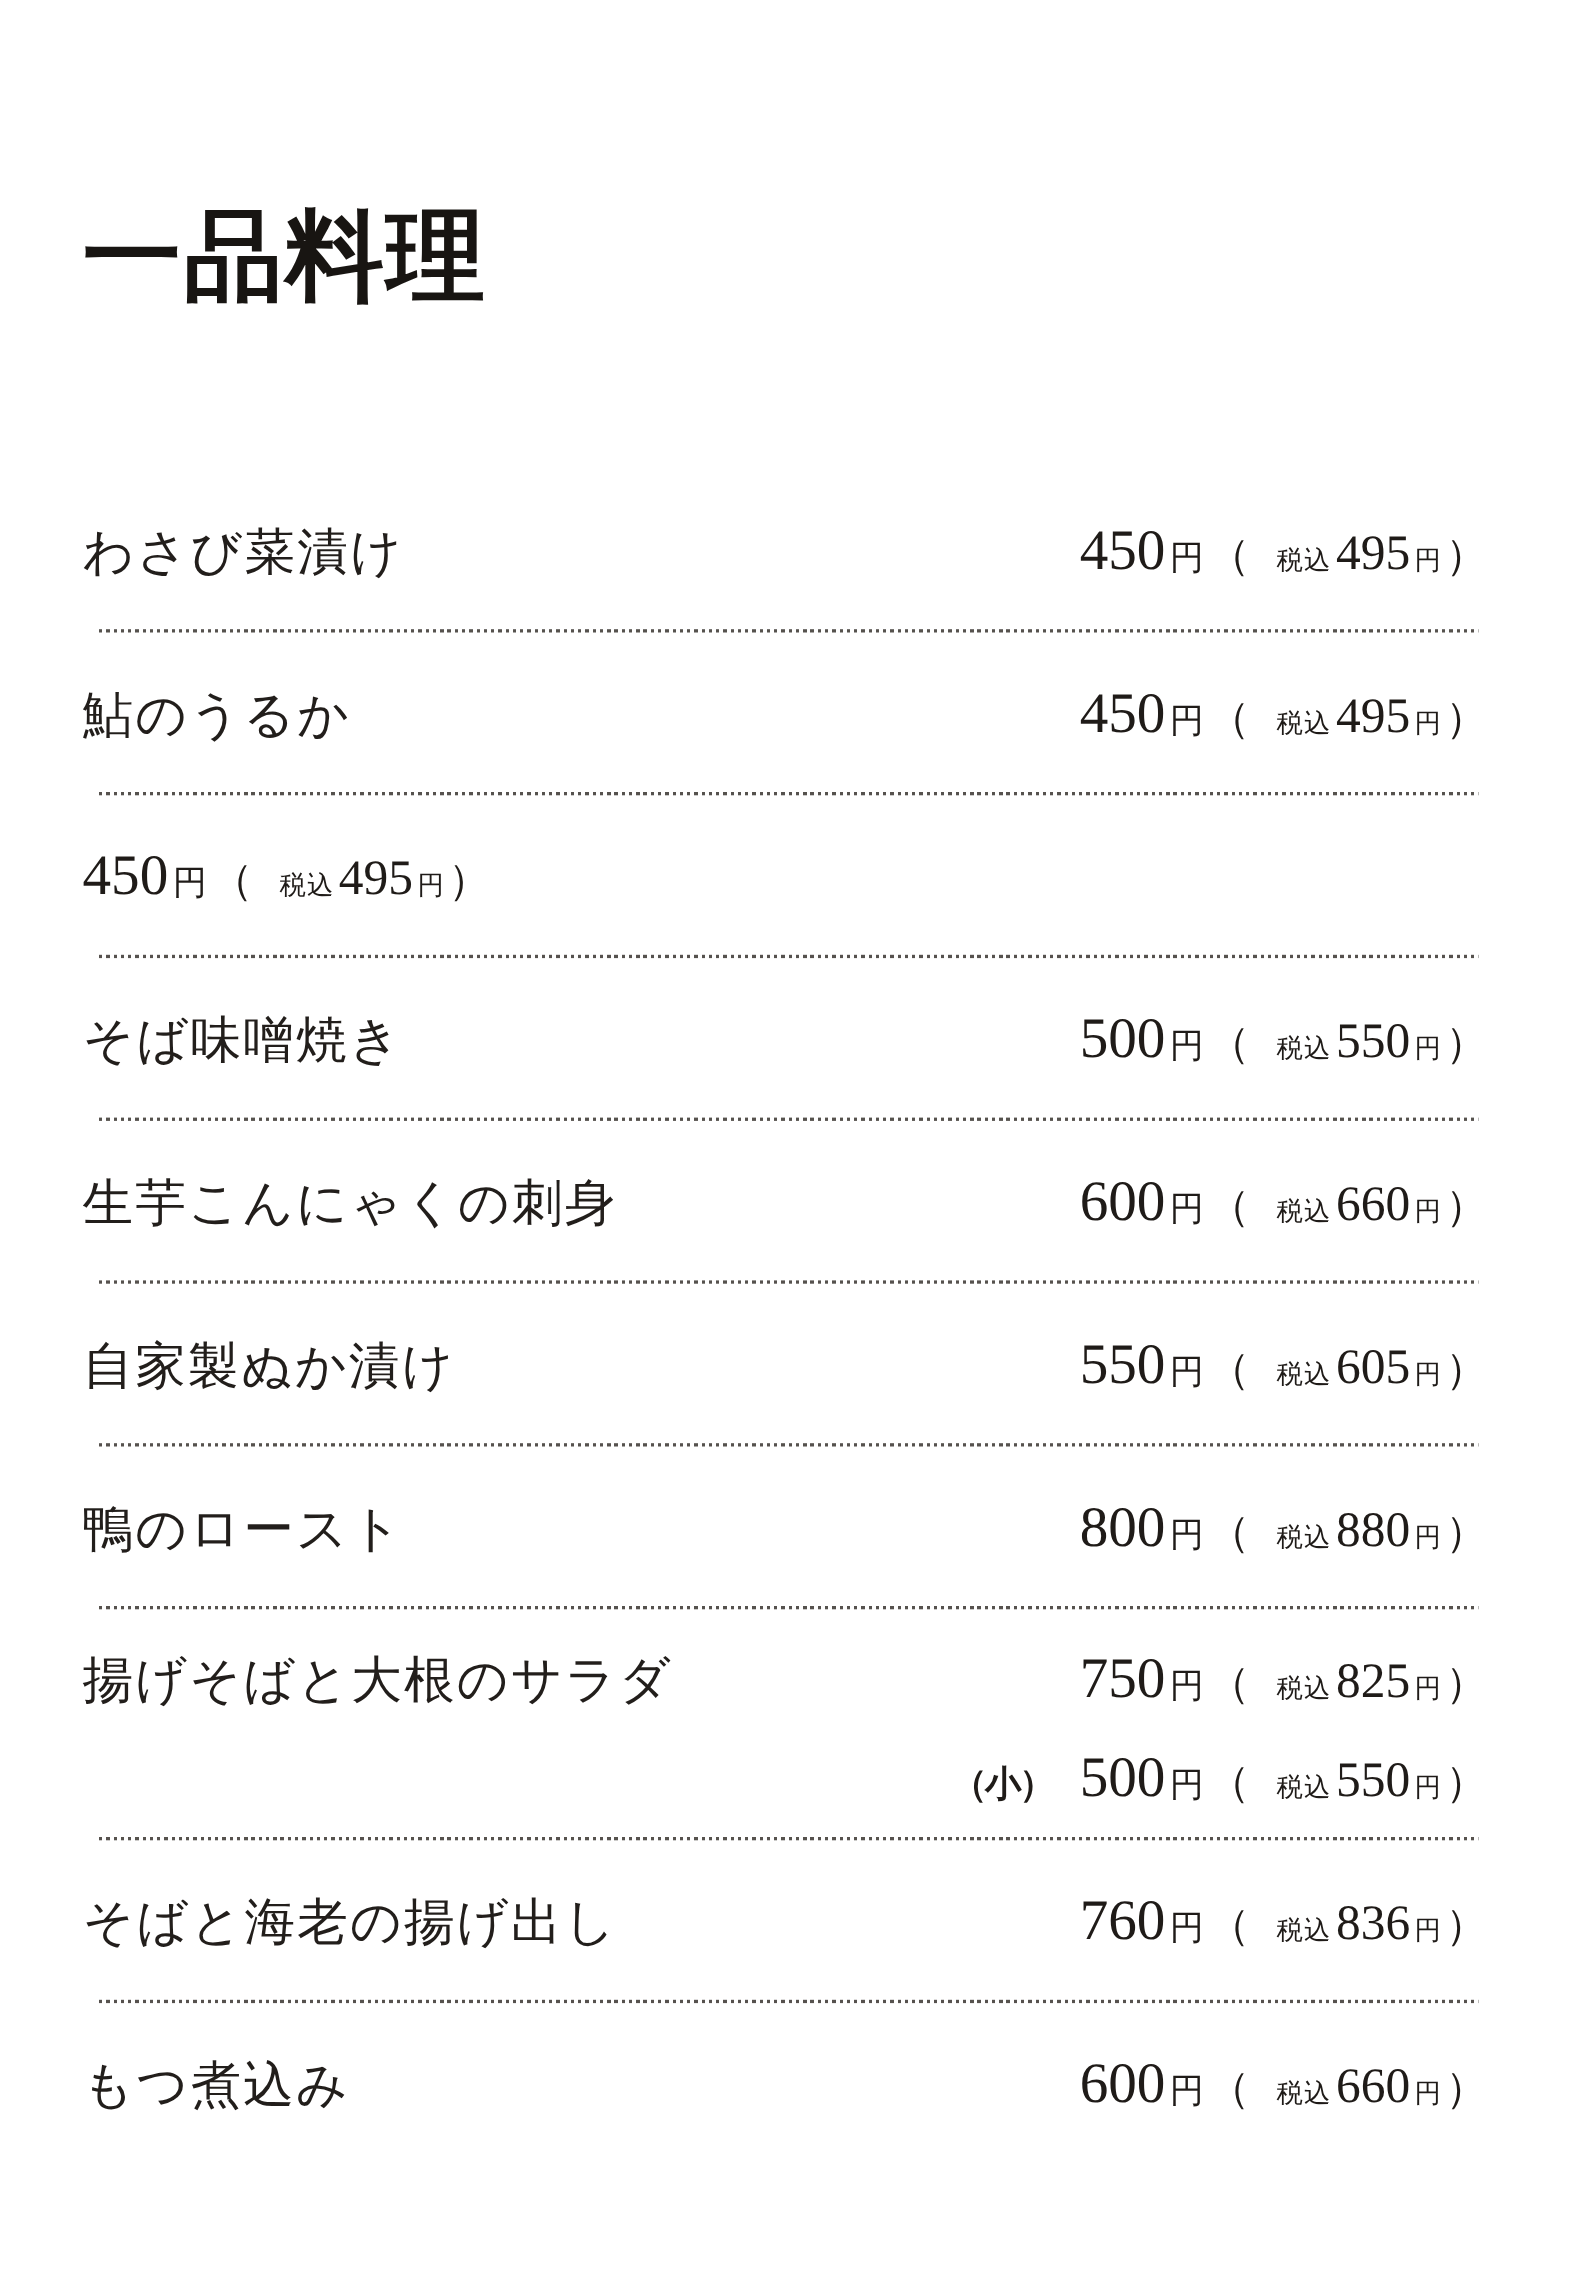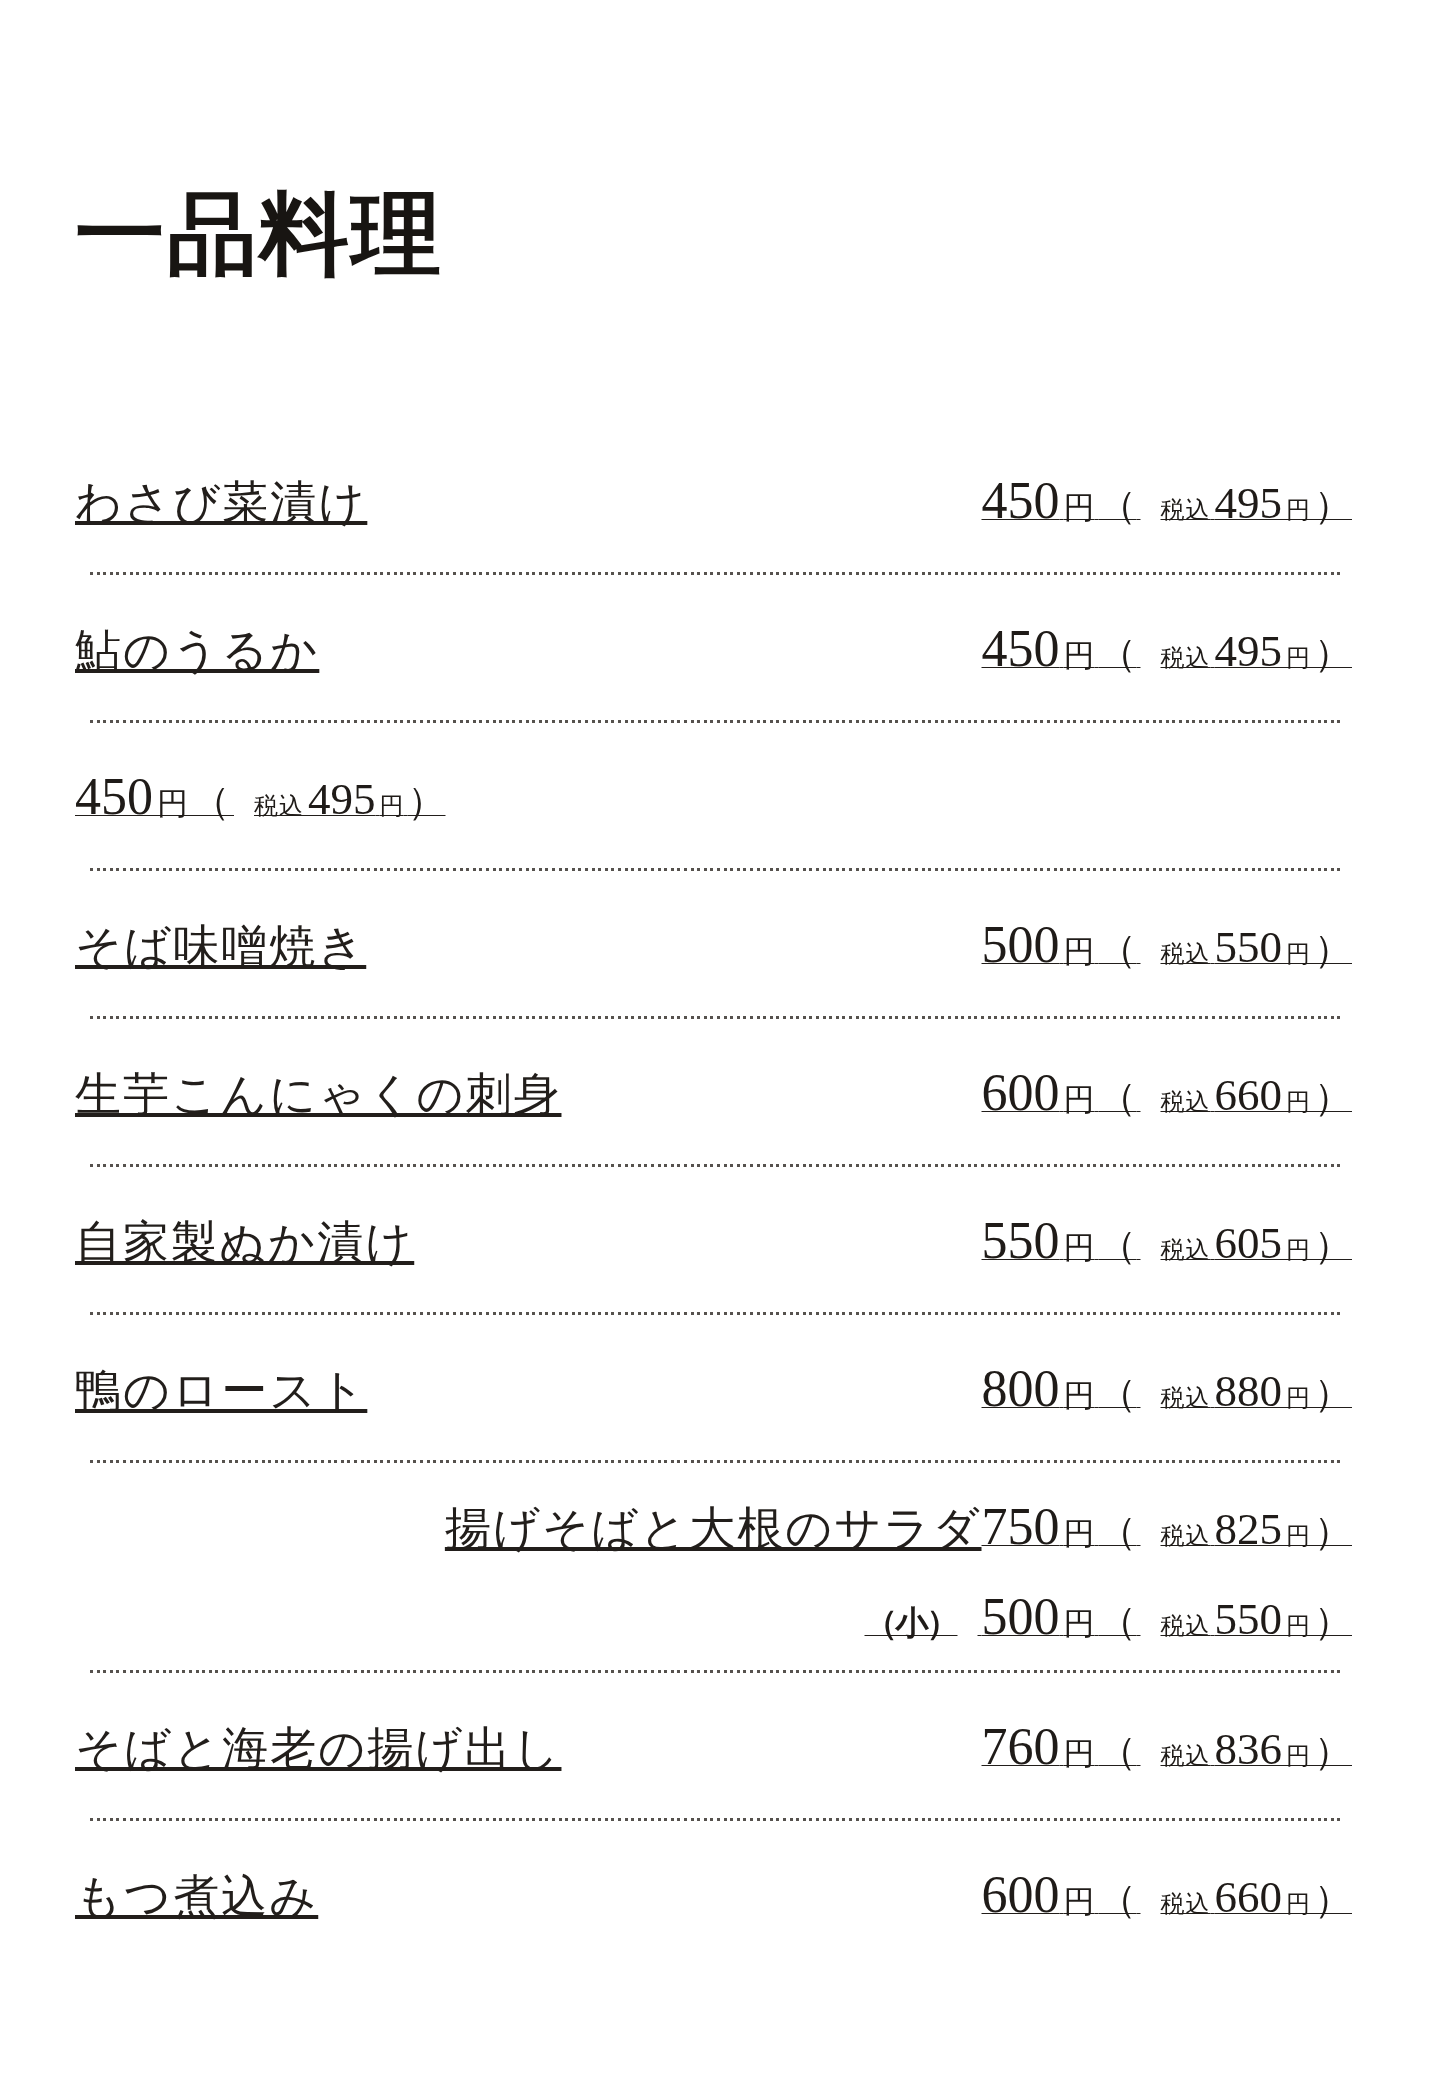--- a/index.html
+++ b/index.html
@@ -38,40 +38,38 @@
     height: 148px;
     display: flex;
     flex-direction: column;
     justify-content: center;
     box-sizing: border-box;
   }
   .row.has-sub {
     height: 210px;
     gap: 38px;
     padding-top: 8px;
-    align-items: flex-end;
   }
   
   .row::after {
     content: "";
     position: absolute;
     left: 15px;
     right: 8px;
     bottom: 0;
     height: 3px;
     background: repeating-linear-gradient(90deg, #56524e 0 3px, transparent 3px 6.6px);
   }
   .row:last-child::after { display: none; }
 
   .line {
     display: flex;
     justify-content: space-between;
     align-items: baseline;
     line-height: 1;
-    text-decoration: underline;
   }
   .line.sub { justify-content: flex-end; }
 
   .name {
     font-size: 46px;
     letter-spacing: 2px;
     white-space: nowrap;
   }
   .price {
     white-space: nowrap;

